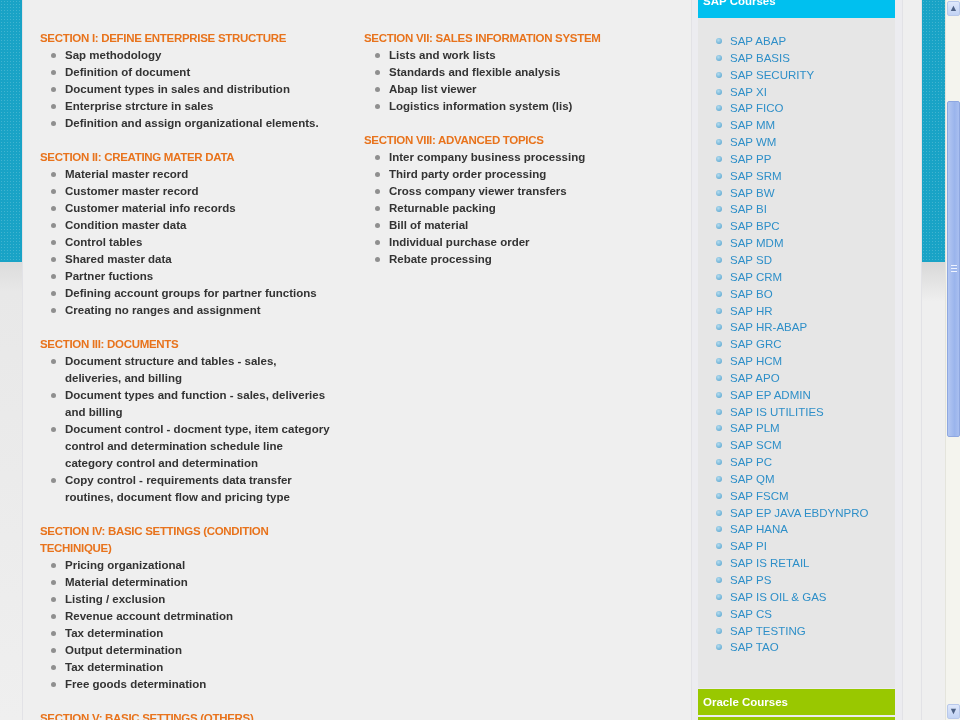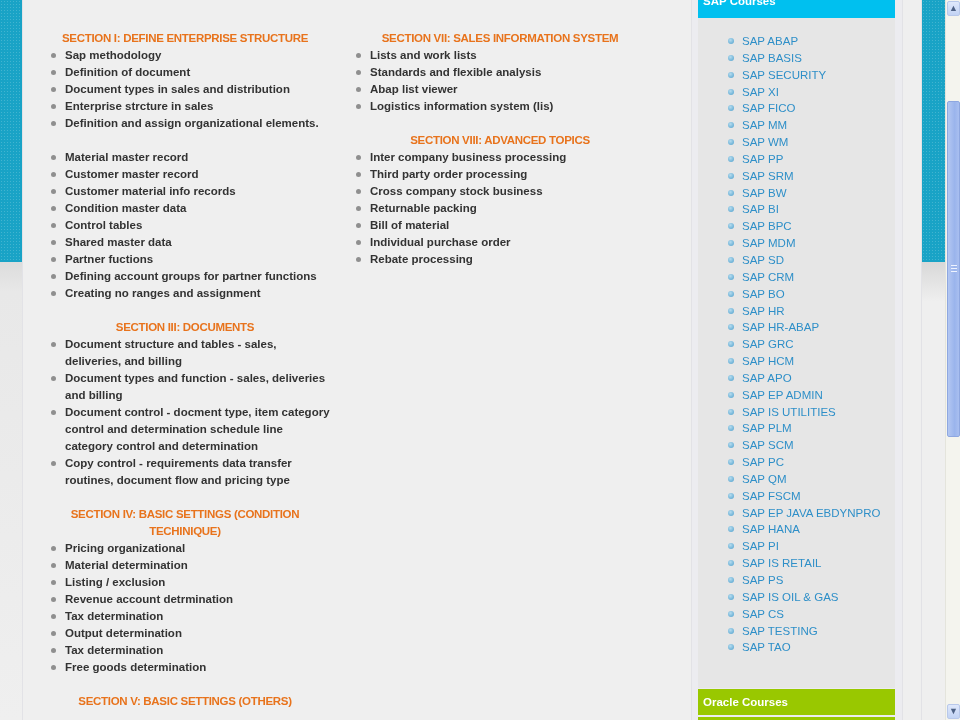--- a/index.html
+++ b/index.html
@@ -25,25 +25,25 @@
     background: #efefef;
     border-left: 1px solid #e2e2e6;
     border-right: 1px solid #e2e2e6;
   }
   
   .col {
     position: absolute; top: 30px;
     font-size: 11.5px; color: #333;
   }
   .col-left { left: 40px; width: 290px; }
-  .col-mid  { left: 345px; width: 310px; }
+  .col-mid  { left: 364px; width: 310px; }
   .section { margin-bottom: 17px; }
   .section-title {
     color: #e8731c; font-weight: bold; font-size: 11.5px;
-    line-height: 17px; letter-spacing: -0.3px; text-align: center;
+    line-height: 17px; letter-spacing: -0.3px;
   }
   ul.items { list-style: none; }
   ul.items li {
     position: relative; padding-left: 25px; line-height: 17px;
     color: #333;
     font-weight: bold;
   }
   ul.items li::before {
     content: ""; position: absolute; left: 11px; top: 6px;
     width: 5px; height: 5px; border-radius: 50%;
@@ -62,21 +62,21 @@
     position: absolute; left: 0; width: 197px;
     color: #fff; font-weight: bold; font-size: 11.5px;
     padding-left: 5px;
   }
   .sap-header { top: -8px; height: 26px; line-height: 26px; background: #00c0ef; padding-top: 0; }
   .sap-header span { position: relative; top: -4px; }
   .sap-body {
     position: absolute; left: 0; top: 18px; width: 197px; height: 670px;
     background: #e6e6e6;
   }
-  .sap-list { list-style: none; position: absolute; left: 12px; top: 15px; width: 197px; }
+  .sap-list { list-style: none; position: absolute; left: 0; top: 15px; width: 197px; }
   .sap-list li {
     position: relative; padding-left: 32px; line-height: 16.85px;
     font-size: 11.5px; color: #2e8fc8;
   }
   .sap-list li::before {
     content: ""; position: absolute; left: 18px; top: 5px;
     width: 6px; height: 6px; border-radius: 50%;
     background: radial-gradient(circle at 40% 35%, #b5dcef, #4d9fcc);
   }
   .oracle-header {
@@ -138,20 +138,21 @@
       <div class="section-title">SECTION I: DEFINE ENTERPRISE STRUCTURE</div>
       <ul class="items">
         <li>Sap methodology</li>
         <li>Definition of document</li>
         <li>Document types in sales and distribution</li>
         <li>Enterprise strcture in sales</li>
         <li>Definition and assign organizational elements.</li>
       </ul>
     </div>
     <div class="section">
+      <div class="section-title">SECTION II: CREATING MATER DATA</div>
       <ul class="items">
         <li>Material master record</li>
         <li>Customer master record</li>
         <li>Customer material info records</li>
         <li>Condition master data</li>
         <li>Control tables</li>
         <li>Shared master data</li>
         <li>Partner fuctions</li>
         <li>Defining account groups for partner functions</li>
         <li>Creating no ranges and assignment</li>
@@ -192,21 +193,21 @@
         <li>Standards and flexible analysis</li>
         <li>Abap list viewer</li>
         <li>Logistics information system (lis)</li>
       </ul>
     </div>
     <div class="section">
       <div class="section-title">SECTION VIII: ADVANCED TOPICS</div>
       <ul class="items">
         <li>Inter company business processing</li>
         <li>Third party order processing</li>
-        <li>Cross company stock business</li>
+        <li>Cross company viewer transfers</li>
         <li>Returnable packing</li>
         <li>Bill of material</li>
         <li>Individual purchase order</li>
         <li>Rebate processing</li>
       </ul>
     </div>
   </div>
 
 <div class="sidebar">
   <div class="box-header sap-header">

